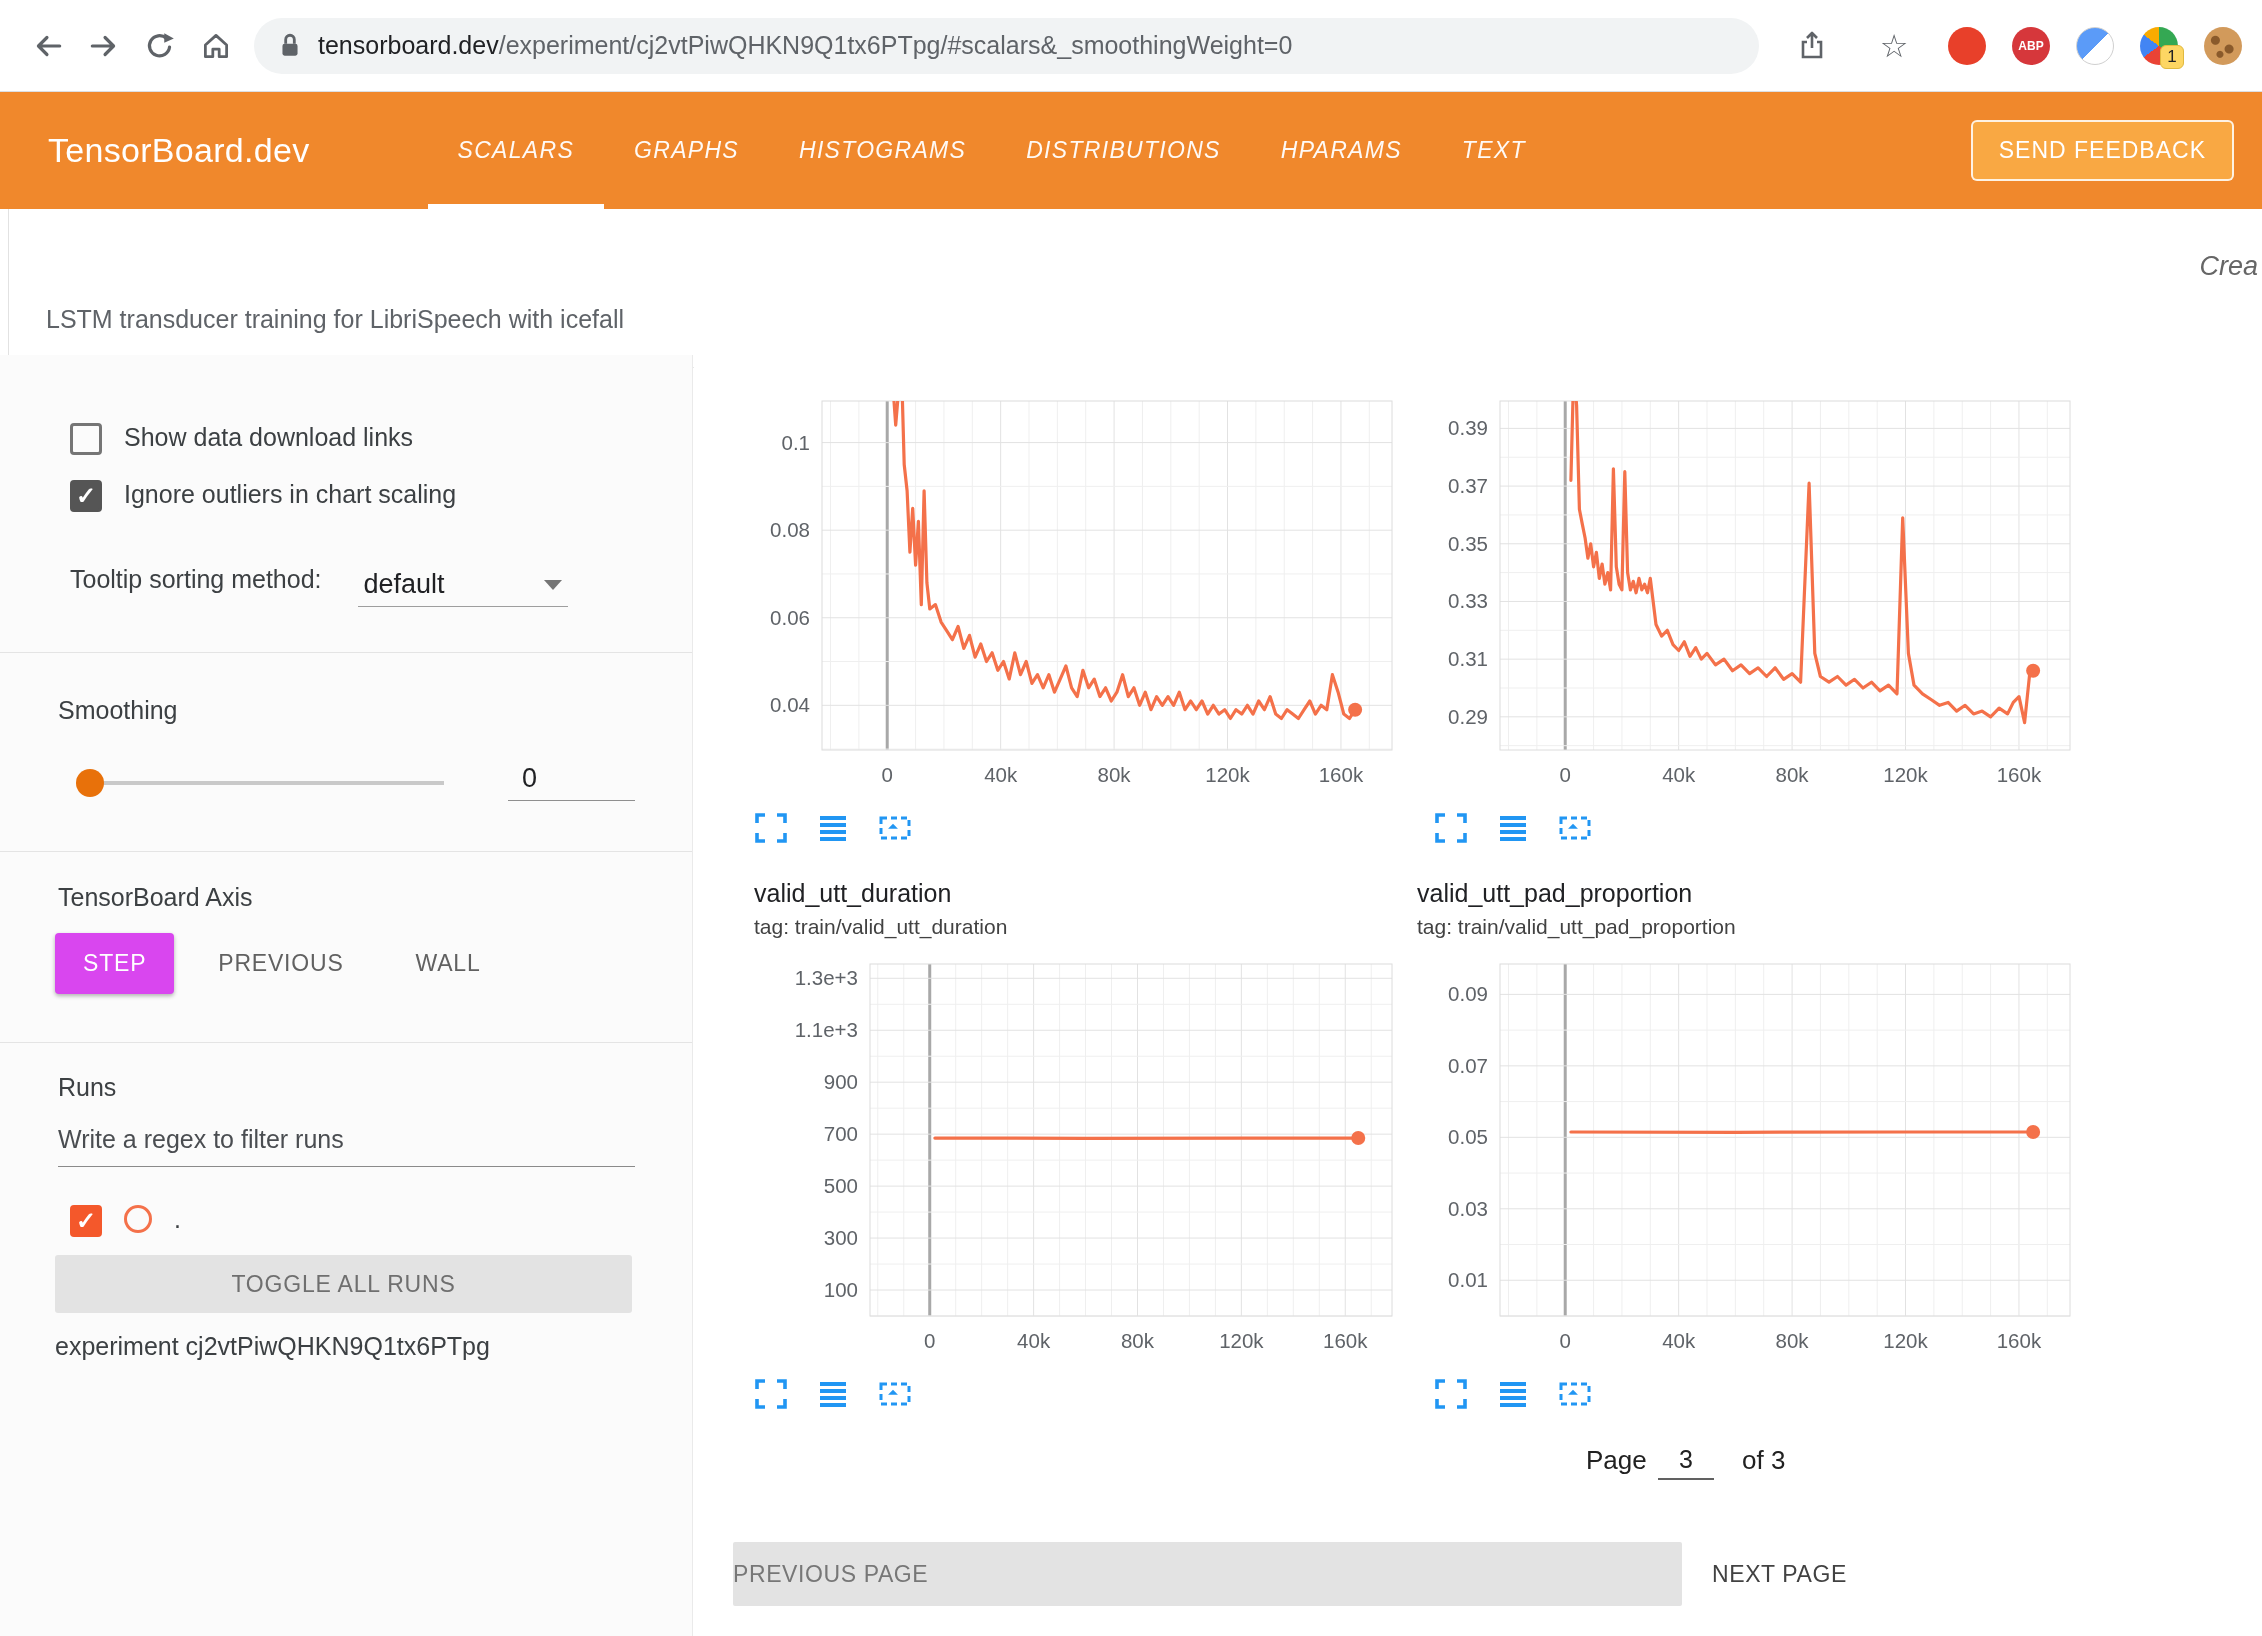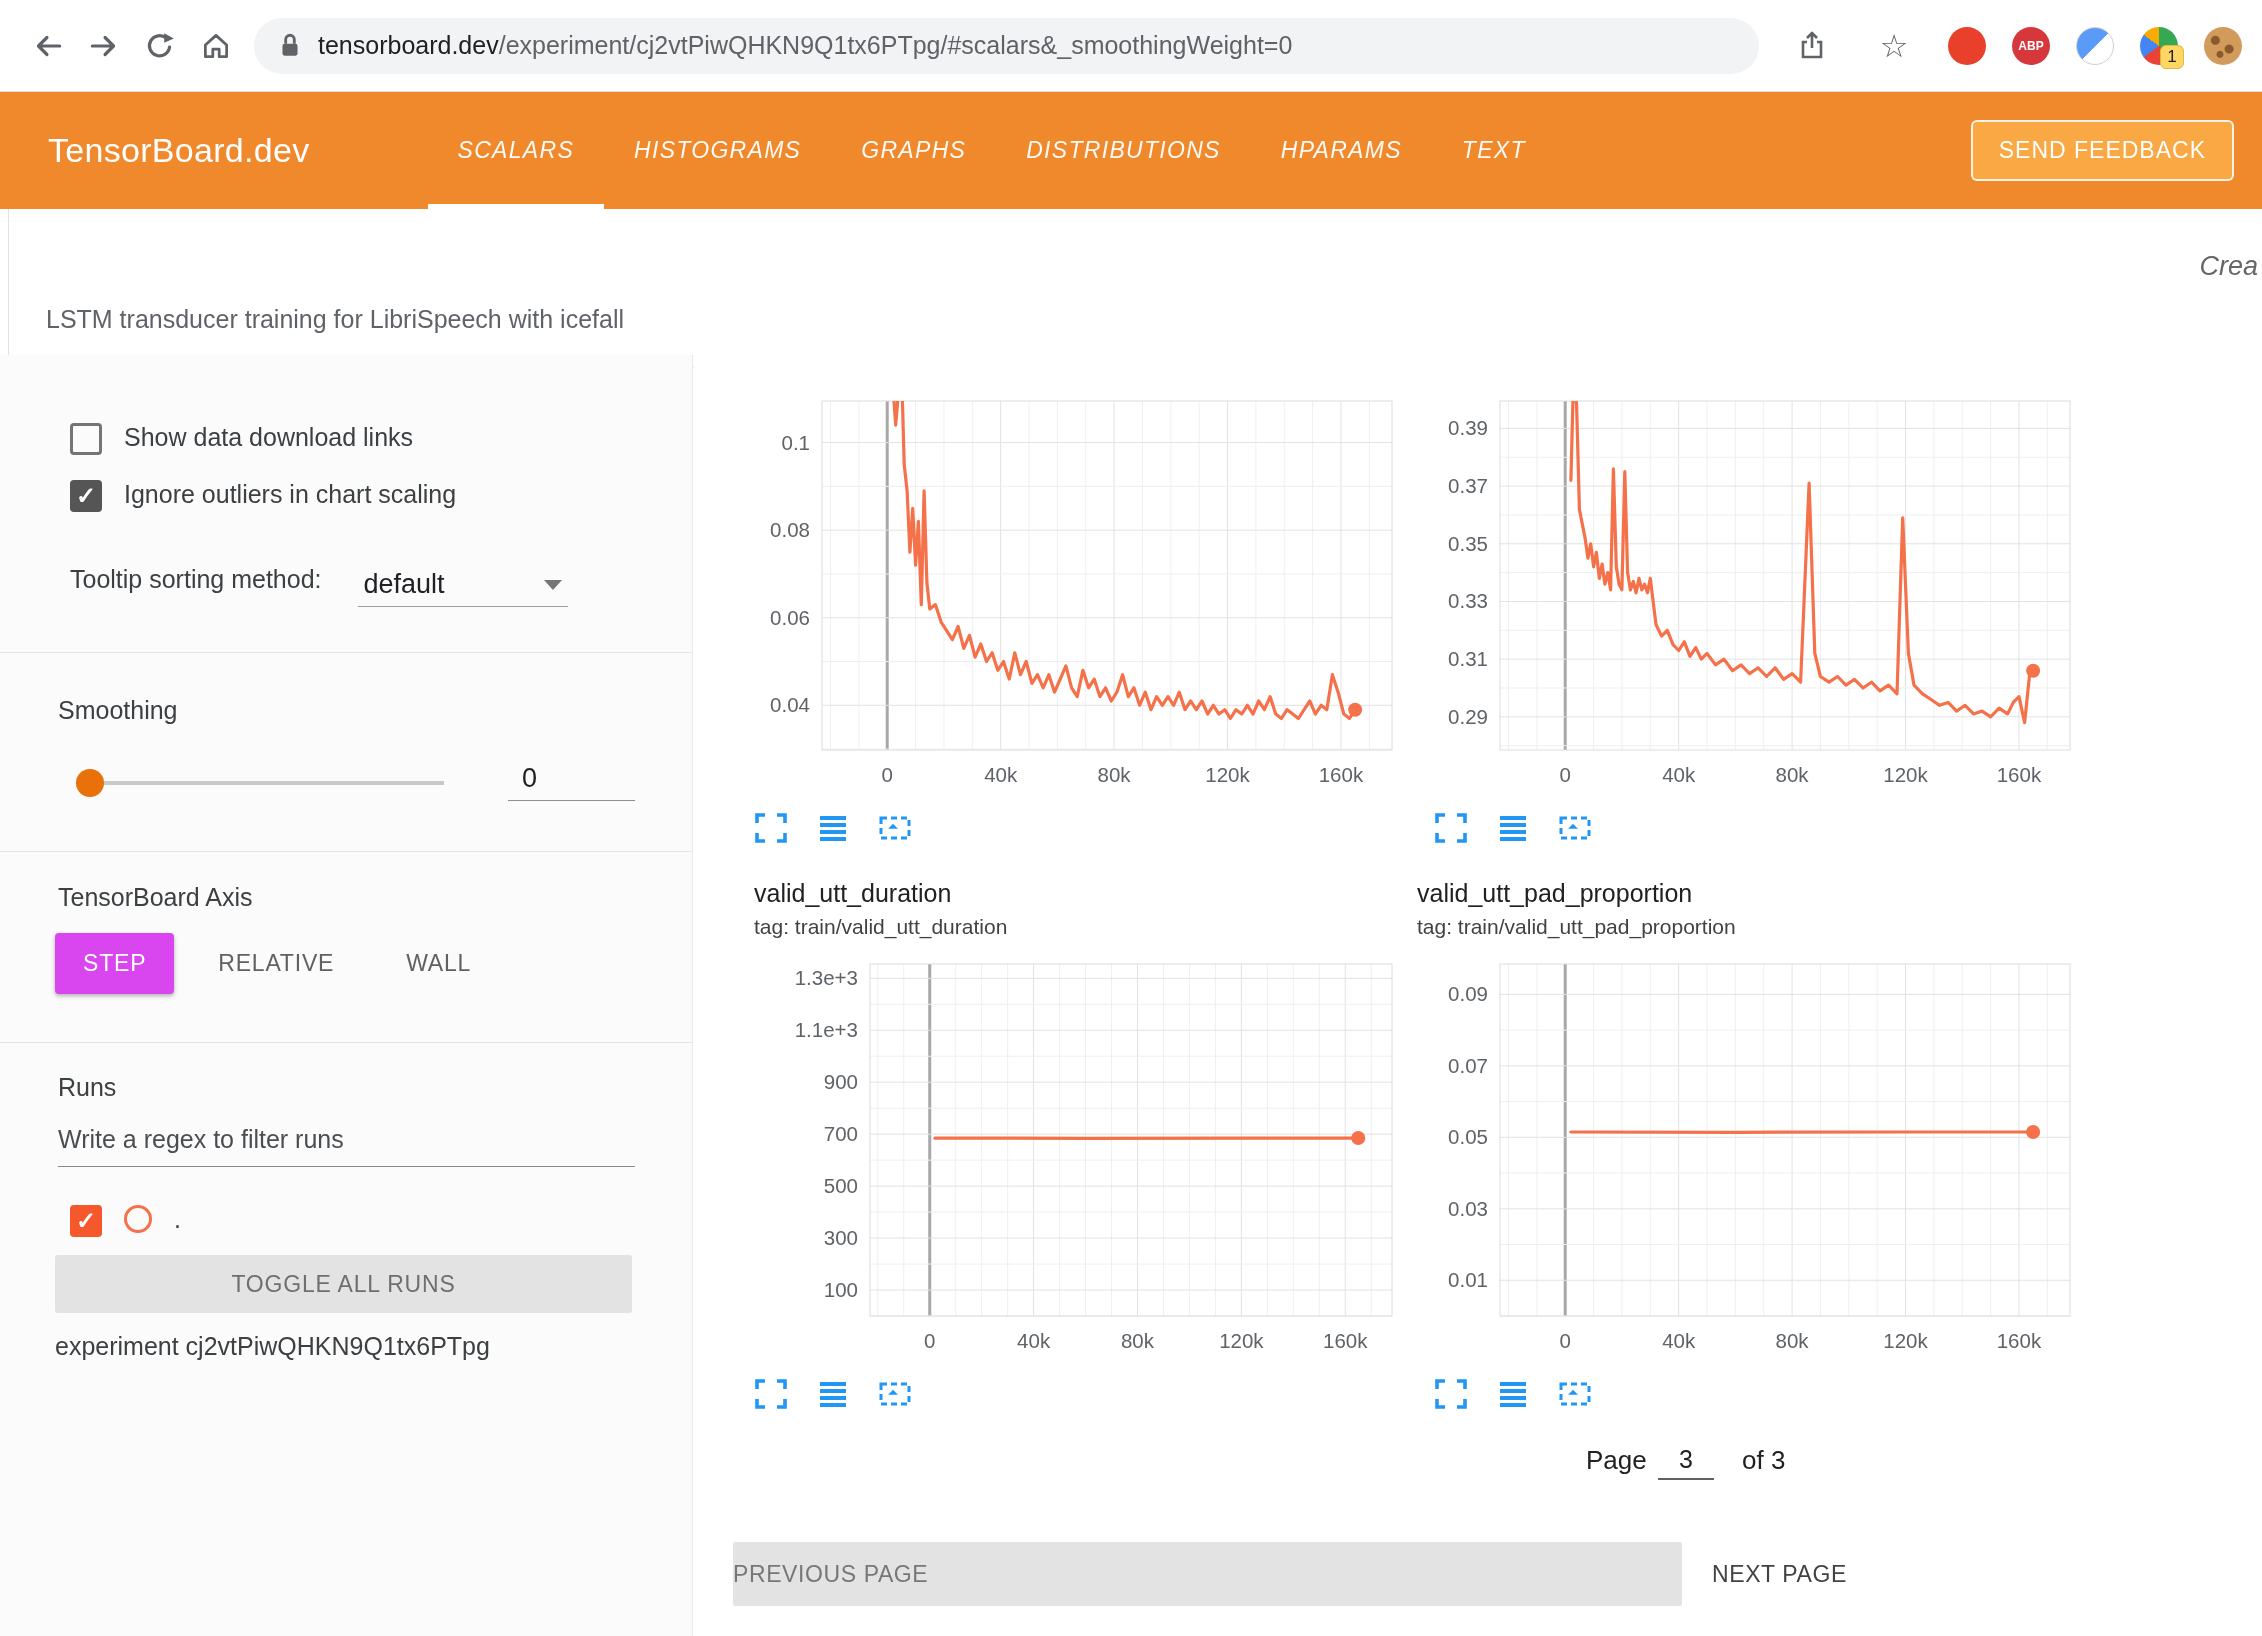--- a/index.html
+++ b/index.html
@@ -156,22 +156,22 @@
         <span class="badge-1">1</span>
       </div>
       <div class="ext-icon ext-cookie"></div>
     </div>
   </div>
 
   <div class="tb-header">
     <div class="logo">TensorBoard.dev</div>
     <div class="tb-nav">
       <div class="tb-nav-item active">SCALARS</div>
+      <div class="tb-nav-item">GRAPHS</div>
       <div class="tb-nav-item">HISTOGRAMS</div>
-      <div class="tb-nav-item">GRAPHS</div>
       <div class="tb-nav-item">DISTRIBUTIONS</div>
       <div class="tb-nav-item">HPARAMS</div>
       <div class="tb-nav-item">TEXT</div>
     </div>
     <button class="feedback-btn">SEND FEEDBACK</button>
   </div>
 
   <div class="subheader">
     <div class="clipped-right">Crea</div>
     <div class="exp-title">LSTM transducer training for LibriSpeech with icefall</div>
@@ -207,21 +207,21 @@
       <div class="slider-track"></div>
       <div class="slider-thumb"></div>
       <div class="smoothing-value">0</div>
     </div>
 
     <div class="sb-divider" style="top:496px"></div>
 
     <div class="sb-heading" style="top:528px">TensorBoard Axis</div>
     <div class="axis-btns">
       <div class="axis-btn active">STEP</div>
-      <div class="axis-btn">RELATIVE</div>
+      <div class="axis-btn">PREVIOUS</div>
       <div class="axis-btn">WALL</div>
     </div>
 
     <div class="sb-divider" style="top:687px"></div>
 
     <div class="sb-heading" style="top:718px">Runs</div>
     <input class="regex-input" type="text" placeholder="Write a regex to filter runs" style="">
 
     <div class="sb-row" style="top:850px">
       <div class="checkbox checked-orange">

